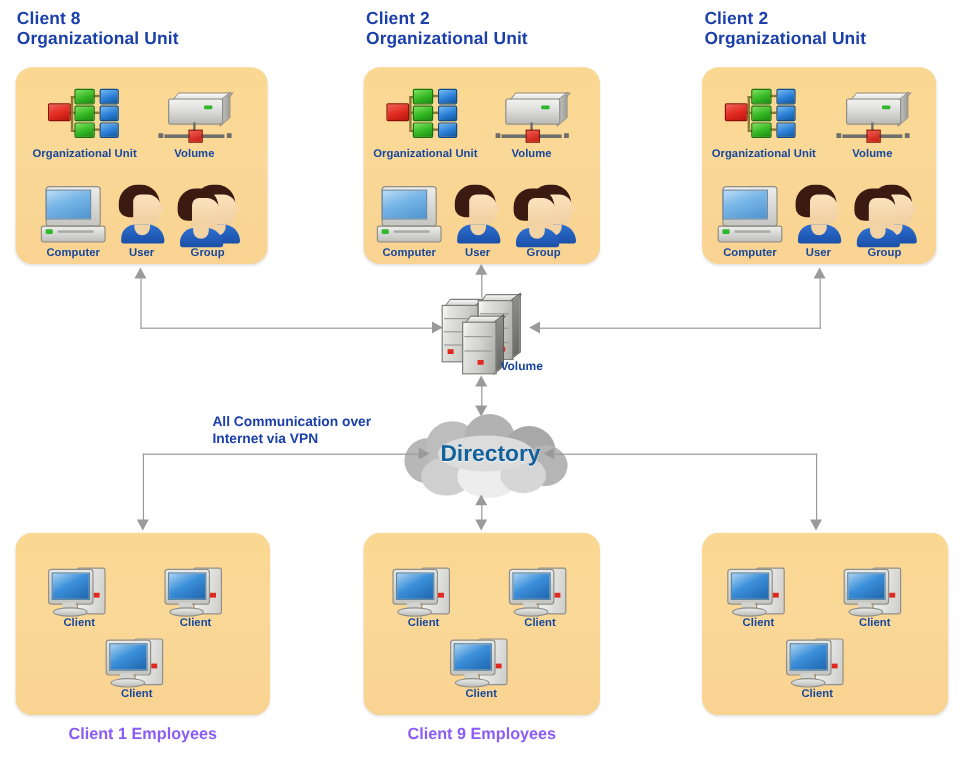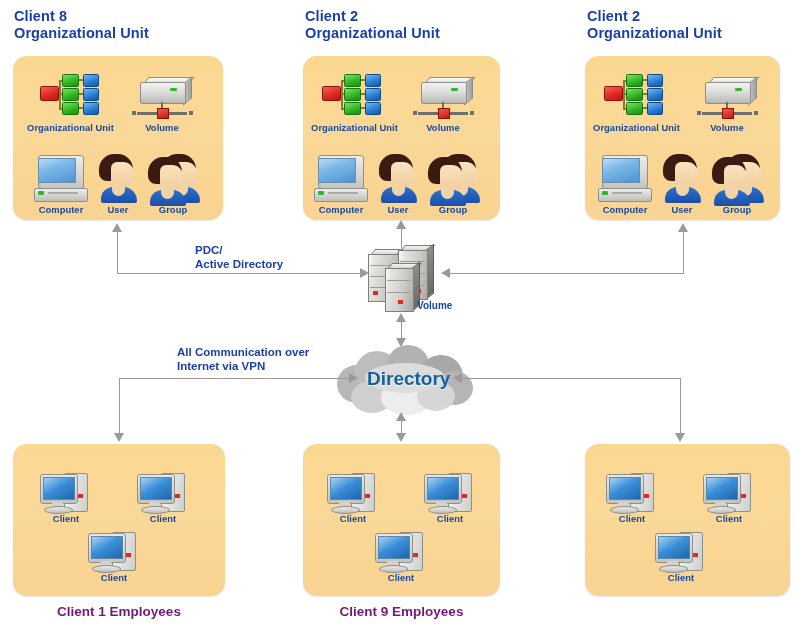--- a/index.html
+++ b/index.html
@@ -28,21 +28,21 @@
     position:absolute;
     color:#1a3faa;
     font-size:14.5px;
     line-height:17px;
     font-weight:bold;
     letter-spacing:0.1px;
     white-space:pre-line;
   }
   .bottom-title{
     position:absolute;
-    color:#701a75;
+    color:#8b5cf6;
     font-size:13.5px;
     font-weight:bold;
     text-align:center;
     white-space:nowrap;
   }
   .icon-label{
     position:absolute;
     color:#16479e;
     font-size:9.4px;
     font-weight:bold;
@@ -453,22 +453,20 @@
   <div class="arrow ar-right" style="left:360px;top:268px;"></div>
 
   <div class="ln-v" style="left:401px;top:224px;height:24px;"></div>
   <div class="arrow ar-up" style="left:396px;top:220px;"></div>
 
   <div class="ln-v" style="left:683px;top:232px;height:42px;"></div>
   <div class="arrow ar-up" style="left:678px;top:223px;"></div>
   <div class="ln-h" style="left:450px;top:273px;width:234px;"></div>
   <div class="arrow ar-left" style="left:441px;top:268px;"></div>
 
-  <div class="edge-label" style="left:195px;top:243px;">PDC/
-Active Directory</div>
 
   <div class="icon" style="left:368px;top:248px;width:72px;height:62px;">
 
     <div class="srv" style="left:0;top:6px;width:34px;height:46px;">
       <div class="topp" style="left:4px;top:-5px;width:28px;height:6px;transform:skewX(-38deg);"></div>
       <div class="sidep" style="left:28px;top:-3px;width:6px;height:46px;transform:skewY(-38deg);"></div>
       <div class="front" style="left:0;top:0;width:29px;height:46px;"></div>
       <div class="ln" style="left:2px;top:11px;width:25px;"></div>
       <div class="ln" style="left:2px;top:22px;width:25px;"></div>
       <div class="ln" style="left:2px;top:33px;width:25px;"></div>

